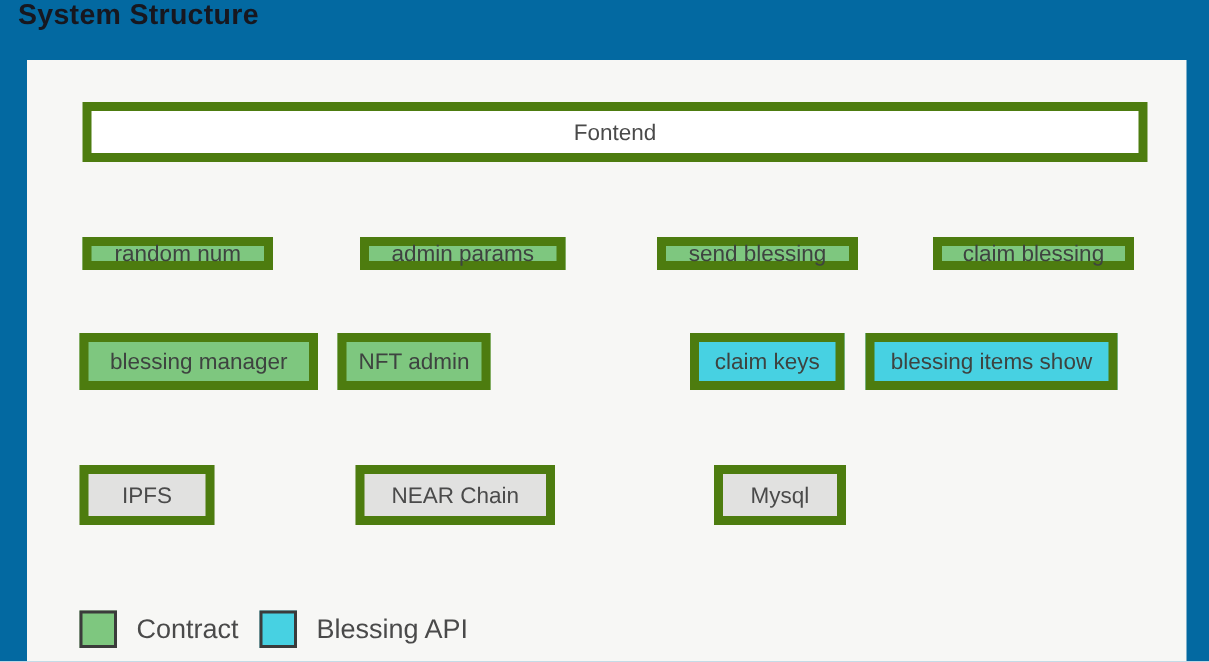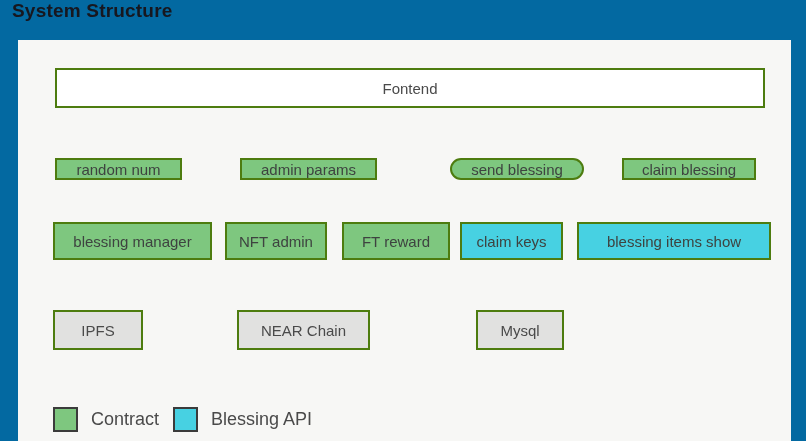--- a/index.html
+++ b/index.html
@@ -28,47 +28,47 @@
     position: absolute;
     left: 18px;
     top: 40px;
     width: 773px;
     height: 401px;
     background: #f7f7f5;
   }
   .box {
     position: absolute;
     box-sizing: border-box;
-    border: 2px solid #4d7c0f;
+    border: 6px solid #4d7c0f;
     display: flex;
     align-items: center;
     justify-content: center;
     font-size: 15px;
     color: #3e4340;
     white-space: nowrap;
   }
   .frontend { background: #ffffff; left: 37px; top: 28px; width: 710px; height: 40px; color: #4a4a4a; }
   .contract { background: #7ec77f; }
   .api      { background: #47d1e2; }
   .infra    { background: #e1e1e0; color: #4a4a4a; }
 
   
   .r1 { top: 118px; height: 22px; }
   .r1.b0 { left: 37px;  width: 127px; }
   .r1.b1 { left: 222px; width: 137px; }
-  .r1.b2 { left: 432px; width: 134px; border-radius: 19px; }
+  .r1.b2 { left: 420px; width: 134px; }
   .r1.b3 { left: 604px; width: 134px; }
 
   
   .r2 { top: 182px; height: 38px; }
   .r2.b0 { left: 35px;  width: 159px; }
   .r2.b1 { left: 207px; width: 102px; }
   .r2.b2 { left: 324px; width: 108px; }
   .r2.b3 { left: 442px; width: 103px; }
-  .r2.b4 { left: 559px; width: 194px; }
+  .r2.b4 { left: 559px; width: 168px; }
 
   
   .r3 { top: 270px; height: 40px; }
   .r3.b0 { left: 35px;  width: 90px;  }
   .r3.b1 { left: 219px; width: 133px; }
   .r3.b2 { left: 458px; width: 88px;  }
   .r3.b3 { left: 617px; width: 123px; }
 
   
   .legend-item {
@@ -102,21 +102,20 @@
 
     <div class="box frontend">Fontend</div>
 
     <div class="box contract r1 b0">random num</div>
     <div class="box contract r1 b1">admin params</div>
     <div class="box contract r1 b2">send blessing</div>
     <div class="box contract r1 b3">claim blessing</div>
 
     <div class="box contract r2 b0">blessing manager</div>
     <div class="box contract r2 b1">NFT admin</div>
-    <div class="box contract r2 b2">FT reward</div>
     <div class="box api      r2 b3">claim keys</div>
     <div class="box api      r2 b4">blessing items show</div>
 
     <div class="box infra r3 b0">IPFS</div>
     <div class="box infra r3 b1">NEAR Chain</div>
     <div class="box infra r3 b2">Mysql</div>
 
     <div class="legend-item l0">
       <span class="swatch contract"></span>
       <span>Contract</span>

